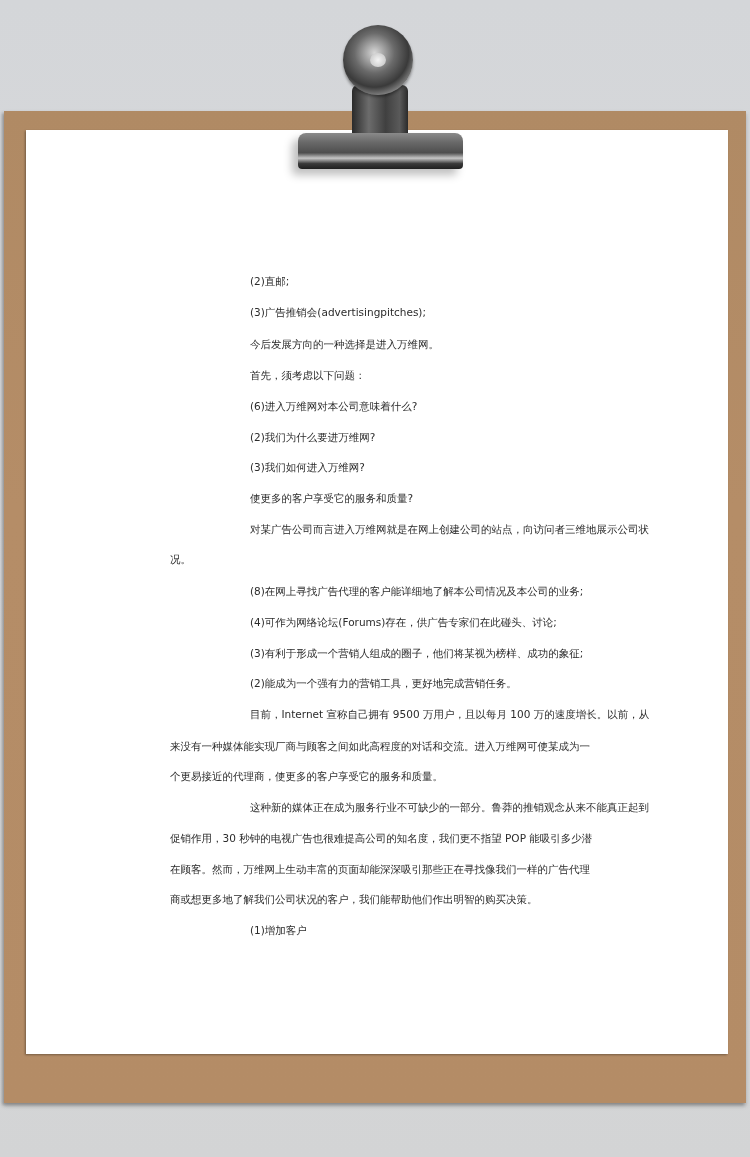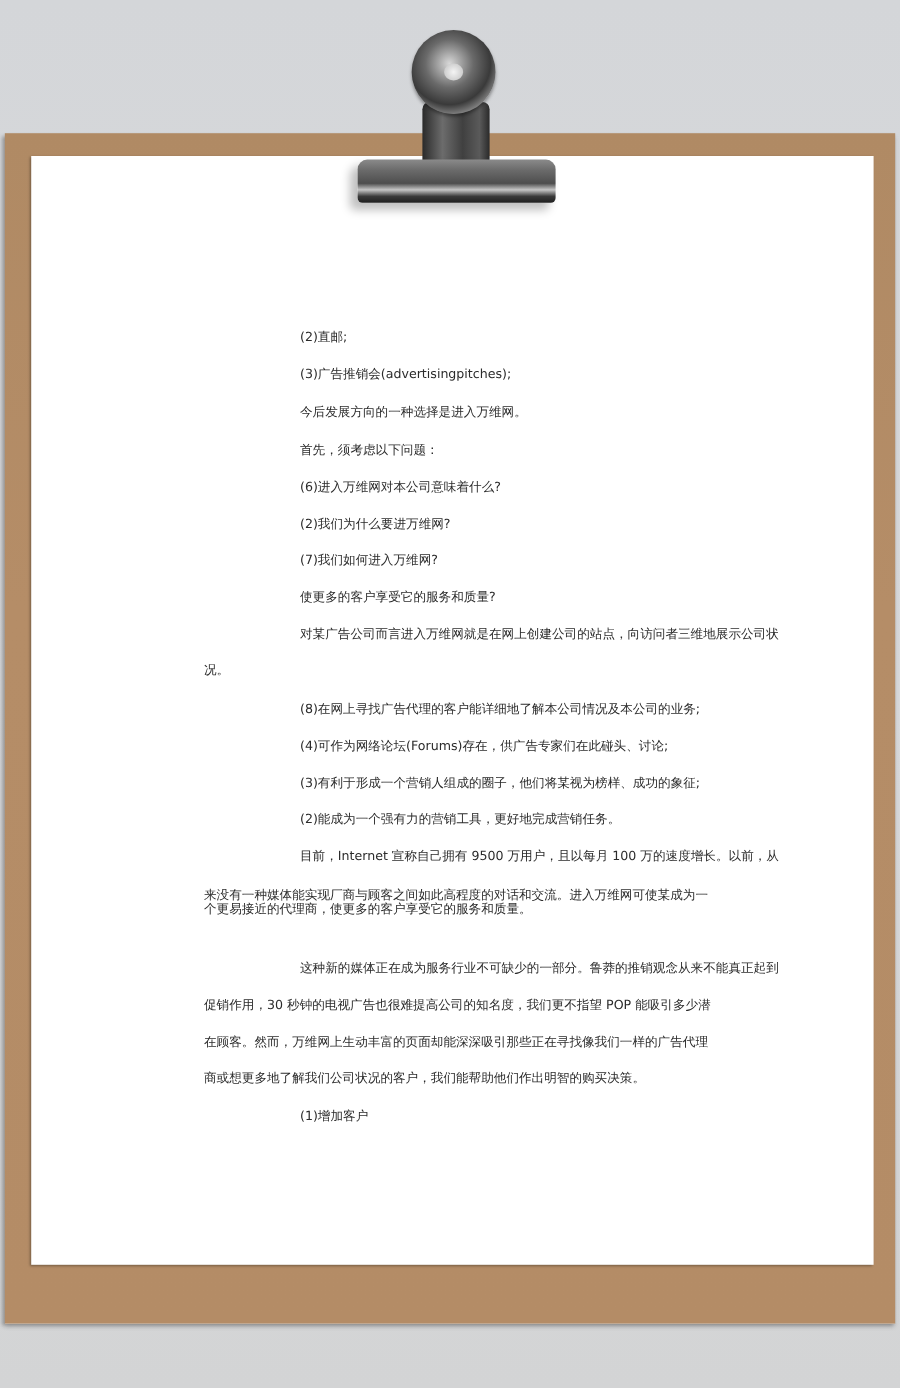--- a/index.html
+++ b/index.html
@@ -60,29 +60,29 @@
   <div class="clip-base"></div>
 </div>
 
 <div class="content">
   <div class="line indent" style="top:4px">(2)直邮;</div>
   <div class="line indent" style="top:35px">(3)广告推销会(advertisingpitches);</div>
   <div class="line indent" style="top:67px">今后发展方向的一种选择是进入万维网。</div>
   <div class="line indent" style="top:98px">首先，须考虑以下问题：</div>
   <div class="line indent" style="top:129px">(6)进入万维网对本公司意味着什么?</div>
   <div class="line indent" style="top:160px">(2)我们为什么要进万维网?</div>
-  <div class="line indent" style="top:190px">(7)我们如何进入万维网?</div>
+  <div class="line indent" style="top:190px">(3)我们如何进入万维网?</div>
   <div class="line indent" style="top:221px">使更多的客户享受它的服务和质量?</div>
   <div class="line indent" style="top:252px">对某广告公司而言进入万维网就是在网上创建公司的站点，向访问者三维地展示公司状</div>
   <div class="line" style="top:282px">况。</div>
   <div class="line indent" style="top:314px">(8)在网上寻找广告代理的客户能详细地了解本公司情况及本公司的业务;</div>
   <div class="line indent" style="top:345px">(4)可作为网络论坛(Forums)存在，供广告专家们在此碰头、讨论;</div>
   <div class="line indent" style="top:376px">(3)有利于形成一个营销人组成的圈子，他们将某视为榜样、成功的象征;</div>
   <div class="line indent" style="top:406px">(2)能成为一个强有力的营销工具，更好地完成营销任务。</div>
   <div class="line indent" style="top:437px">目前，Internet 宣称自己拥有 9500 万用户，且以每月 100 万的速度增长。以前，从</div>
   <div class="line" style="top:469px">来没有一种媒体能实现厂商与顾客之间如此高程度的对话和交流。进入万维网可使某成为一</div>
-  <div class="line" style="top:481px">个更易接近的代理商，使更多的客户享受它的服务和质量。</div>
+  <div class="line" style="top:499px">个更易接近的代理商，使更多的客户享受它的服务和质量。</div>
   <div class="line indent" style="top:530px">这种新的媒体正在成为服务行业不可缺少的一部分。鲁莽的推销观念从来不能真正起到</div>
   <div class="line" style="top:561px">促销作用，30 秒钟的电视广告也很难提高公司的知名度，我们更不指望 POP 能吸引多少潜</div>
   <div class="line" style="top:592px">在顾客。然而，万维网上生动丰富的页面却能深深吸引那些正在寻找像我们一样的广告代理</div>
   <div class="line" style="top:622px">商或想更多地了解我们公司状况的客户，我们能帮助他们作出明智的购买决策。</div>
   <div class="line indent" style="top:653px">(1)增加客户</div>
 </div>
 
 </body></html>

